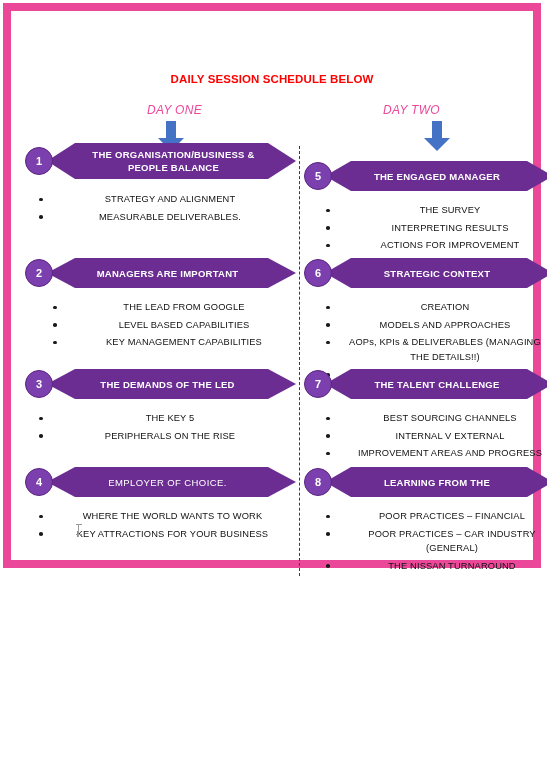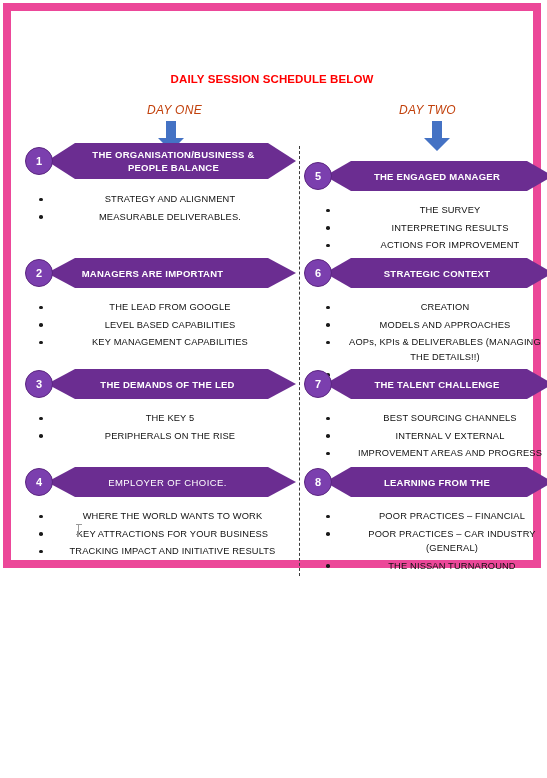--- a/index.html
+++ b/index.html
@@ -33,26 +33,26 @@
     color: #FF0000;
     font-weight: bold;
     font-size: 11.5px;
     letter-spacing: 0.1px;
   }
   
   .day-label {
     position: absolute;
     font-style: italic;
     font-size: 12px;
-    color: #c2410c;
+    color: #ec4899;
     letter-spacing: 0.3px;
     white-space: nowrap;
   }
   #day-one-label { left: 136px; top: 92px; }
-  #day-two-label { left: 388px; top: 92px; }
+  #day-two-label { left: 372px; top: 92px; }
 
   
   .down-arrow {
     position: absolute;
     width: 26px;
     height: 30px;
   }
   #arrow-one { left: 147px; top: 110px; }
   #arrow-two { left: 413px; top: 110px; }
 
@@ -212,24 +212,24 @@
       </ul>
     </div>
 
     <div class="section" style="top:241px">
       <div class="banner-wrap">
         <div class="chevron" style="left:36px">
           <svg width="249" height="42" viewBox="0 0 249 42">
             <polygon points="0,21 28,6 221,6 249,21 221,36 28,36" fill="#6B2D91"></polygon>
           </svg>
         </div>
-        <div class="banner-text" style="left:39px;width:205px">MANAGERS ARE IMPORTANT</div>
+        <div class="banner-text" style="left:54px;width:205px">MANAGERS ARE IMPORTANT</div>
         <div class="num-circle" style="left:14px">2</div>
       </div>
-      <ul class="bullets" style="left:22px;top:48px;width:250px">
+      <ul class="bullets" style="left:36px;top:48px;width:250px">
         <li>THE LEAD FROM GOOGLE</li>
         <li>LEVEL BASED CAPABILITIES</li>
         <li>KEY MANAGEMENT CAPABILITIES</li>
       </ul>
     </div>
 
     <div class="section" style="top:352px">
       <div class="banner-wrap">
         <div class="chevron" style="left:36px">
           <svg width="249" height="42" viewBox="0 0 249 42">
@@ -251,21 +251,20 @@
           <svg width="249" height="42" viewBox="0 0 249 42">
             <polygon points="0,21 28,6 221,6 249,21 221,36 28,36" fill="#6B2D91"></polygon>
           </svg>
         </div>
         <div class="banner-text light" style="left:54px;width:205px">EMPLOYER OF CHOICE.</div>
         <div class="num-circle" style="left:14px">4</div>
       </div>
       <ul class="bullets" style="left:22px;top:48px;width:255px">
         <li>WHERE THE WORLD WANTS TO WORK</li>
         <li>KEY ATTRACTIONS FOR YOUR BUSINESS</li>
-        <li>TRACKING IMPACT AND INITIATIVE RESULTS</li>
       </ul>
     </div>
 
   </div>
 
   <div class="column" id="col-day-two">
 
     <div class="section" style="top:144px">
       <div class="banner-wrap">
         <div class="chevron" style="left:25px">

